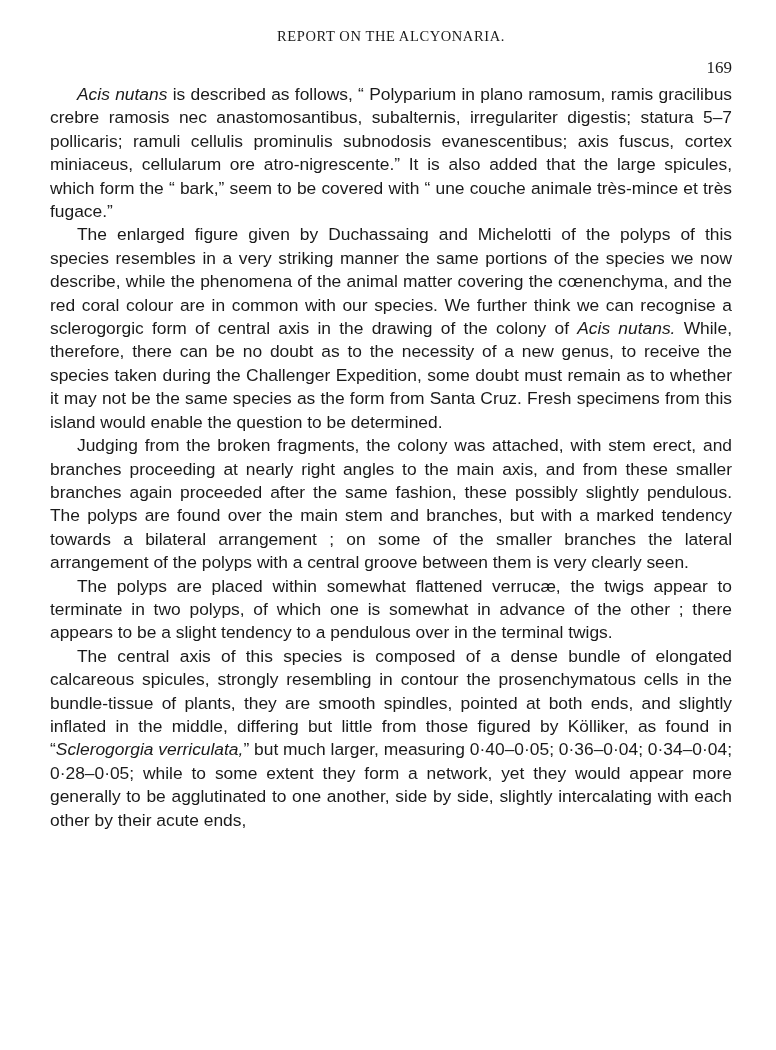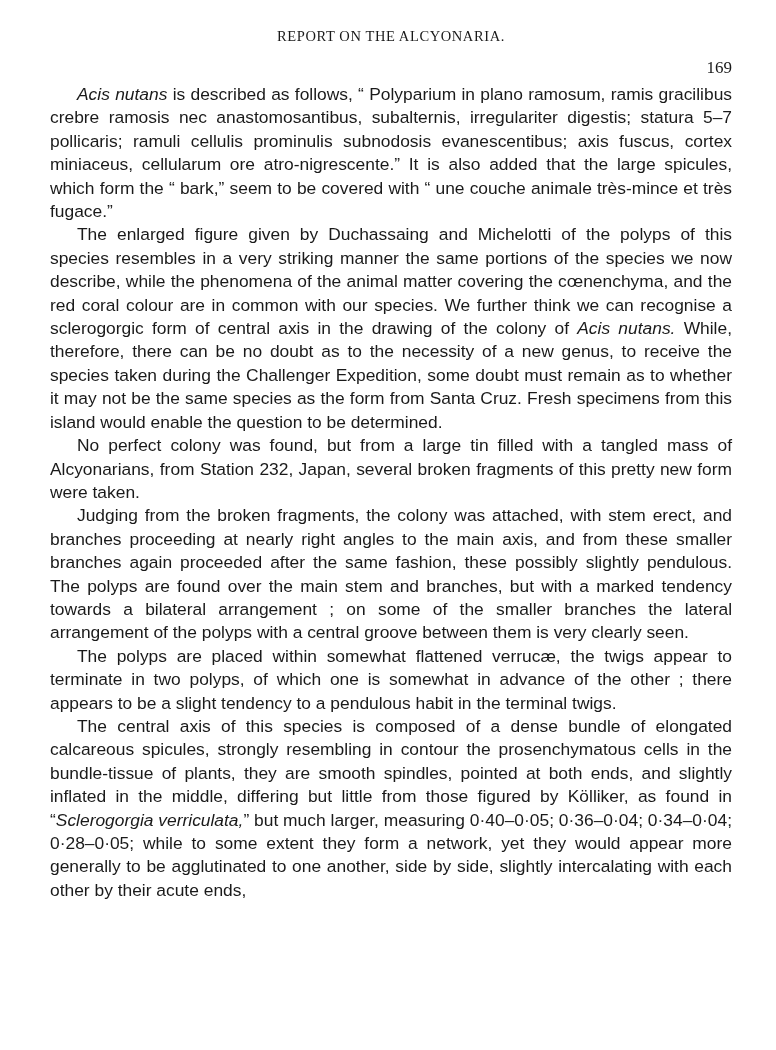--- a/index.html
+++ b/index.html
@@ -42,23 +42,22 @@
     <span class="page-number">169</span>
   </div>
 
   <div class="body-text">
 
     <p class="para"><i>Acis nutans</i><span> is described as follows, “ Polyparium in plano ramosum, ramis gracilibus crebre ramosis nec anastomosantibus, subalternis, irregulariter digestis; statura 5–7 pollicaris; ramuli cellulis prominulis subnodosis evanescentibus; axis fuscus, cortex miniaceus, cellularum ore atro-nigrescente.”  It is also added that the large spicules, which form the “ bark,” seem to be covered with “ une couche animale très-mince et très fugace.”</span></p>
 
     <p class="para"><span>The enlarged figure given by Duchassaing and Michelotti of the polyps of this species resembles in a very striking manner the same portions of the species we now describe, while the phenomena of the animal matter covering the cœnenchyma, and the red coral colour are in common with our species.  We further think we can recognise a sclerogorgic form of central axis in the drawing of the colony of </span><i>Acis nutans.</i><span>  While, therefore, there can be no doubt as to the necessity of a new genus, to receive the species taken during the Challenger Expedition, some doubt must remain as to whether it may not be the same species as the form from Santa Cruz.  Fresh specimens from this island would enable the question to be determined.</span></p>
 
 
-    <p class="para"><span>No perfect colony was found, but from a large tin filled with a tangled mass of Alcyonarians, from Station 232, Japan, several broken fragments of this pretty new form were taken.</span></p>
 
     <p class="para"><span>Judging from the broken fragments, the colony was attached, with stem erect, and branches proceeding at nearly right angles to the main axis, and from these smaller branches again proceeded after the same fashion, these possibly slightly pendulous.  The polyps are found over the main stem and branches, but with a marked tendency towards a bilateral arrangement ; on some of the smaller branches the lateral arrangement of the polyps with a central groove between them is very clearly seen.</span></p>
 
-    <p class="para"><span>The polyps are placed within somewhat flattened verrucæ, the twigs appear to terminate in two polyps, of which one is somewhat in advance of the other ; there appears to be a slight tendency to a pendulous habit in the terminal twigs.</span></p>
+    <p class="para"><span>The polyps are placed within somewhat flattened verrucæ, the twigs appear to terminate in two polyps, of which one is somewhat in advance of the other ; there appears to be a slight tendency to a pendulous over in the terminal twigs.</span></p>
 
 
     <p class="para"><span>The central axis of this species is composed of a dense bundle of elongated calcareous spicules, strongly resembling in contour the prosenchymatous cells in the bundle-tissue of plants, they are smooth spindles, pointed at both ends, and slightly inflated in the middle, differing but little from those figured by Kölliker, as found in “</span><i>Sclerogorgia verriculata,</i><span>” but much larger, measuring 0·40–0·05; 0·36–0·04; 0·34–0·04; 0·28–0·05; while to some extent they form a network, yet they would appear more generally to be agglutinated to one another, side by side, slightly intercalating with each other by their acute ends,</span></p>
 
   </div>
 </div>
 
 </body></html>

